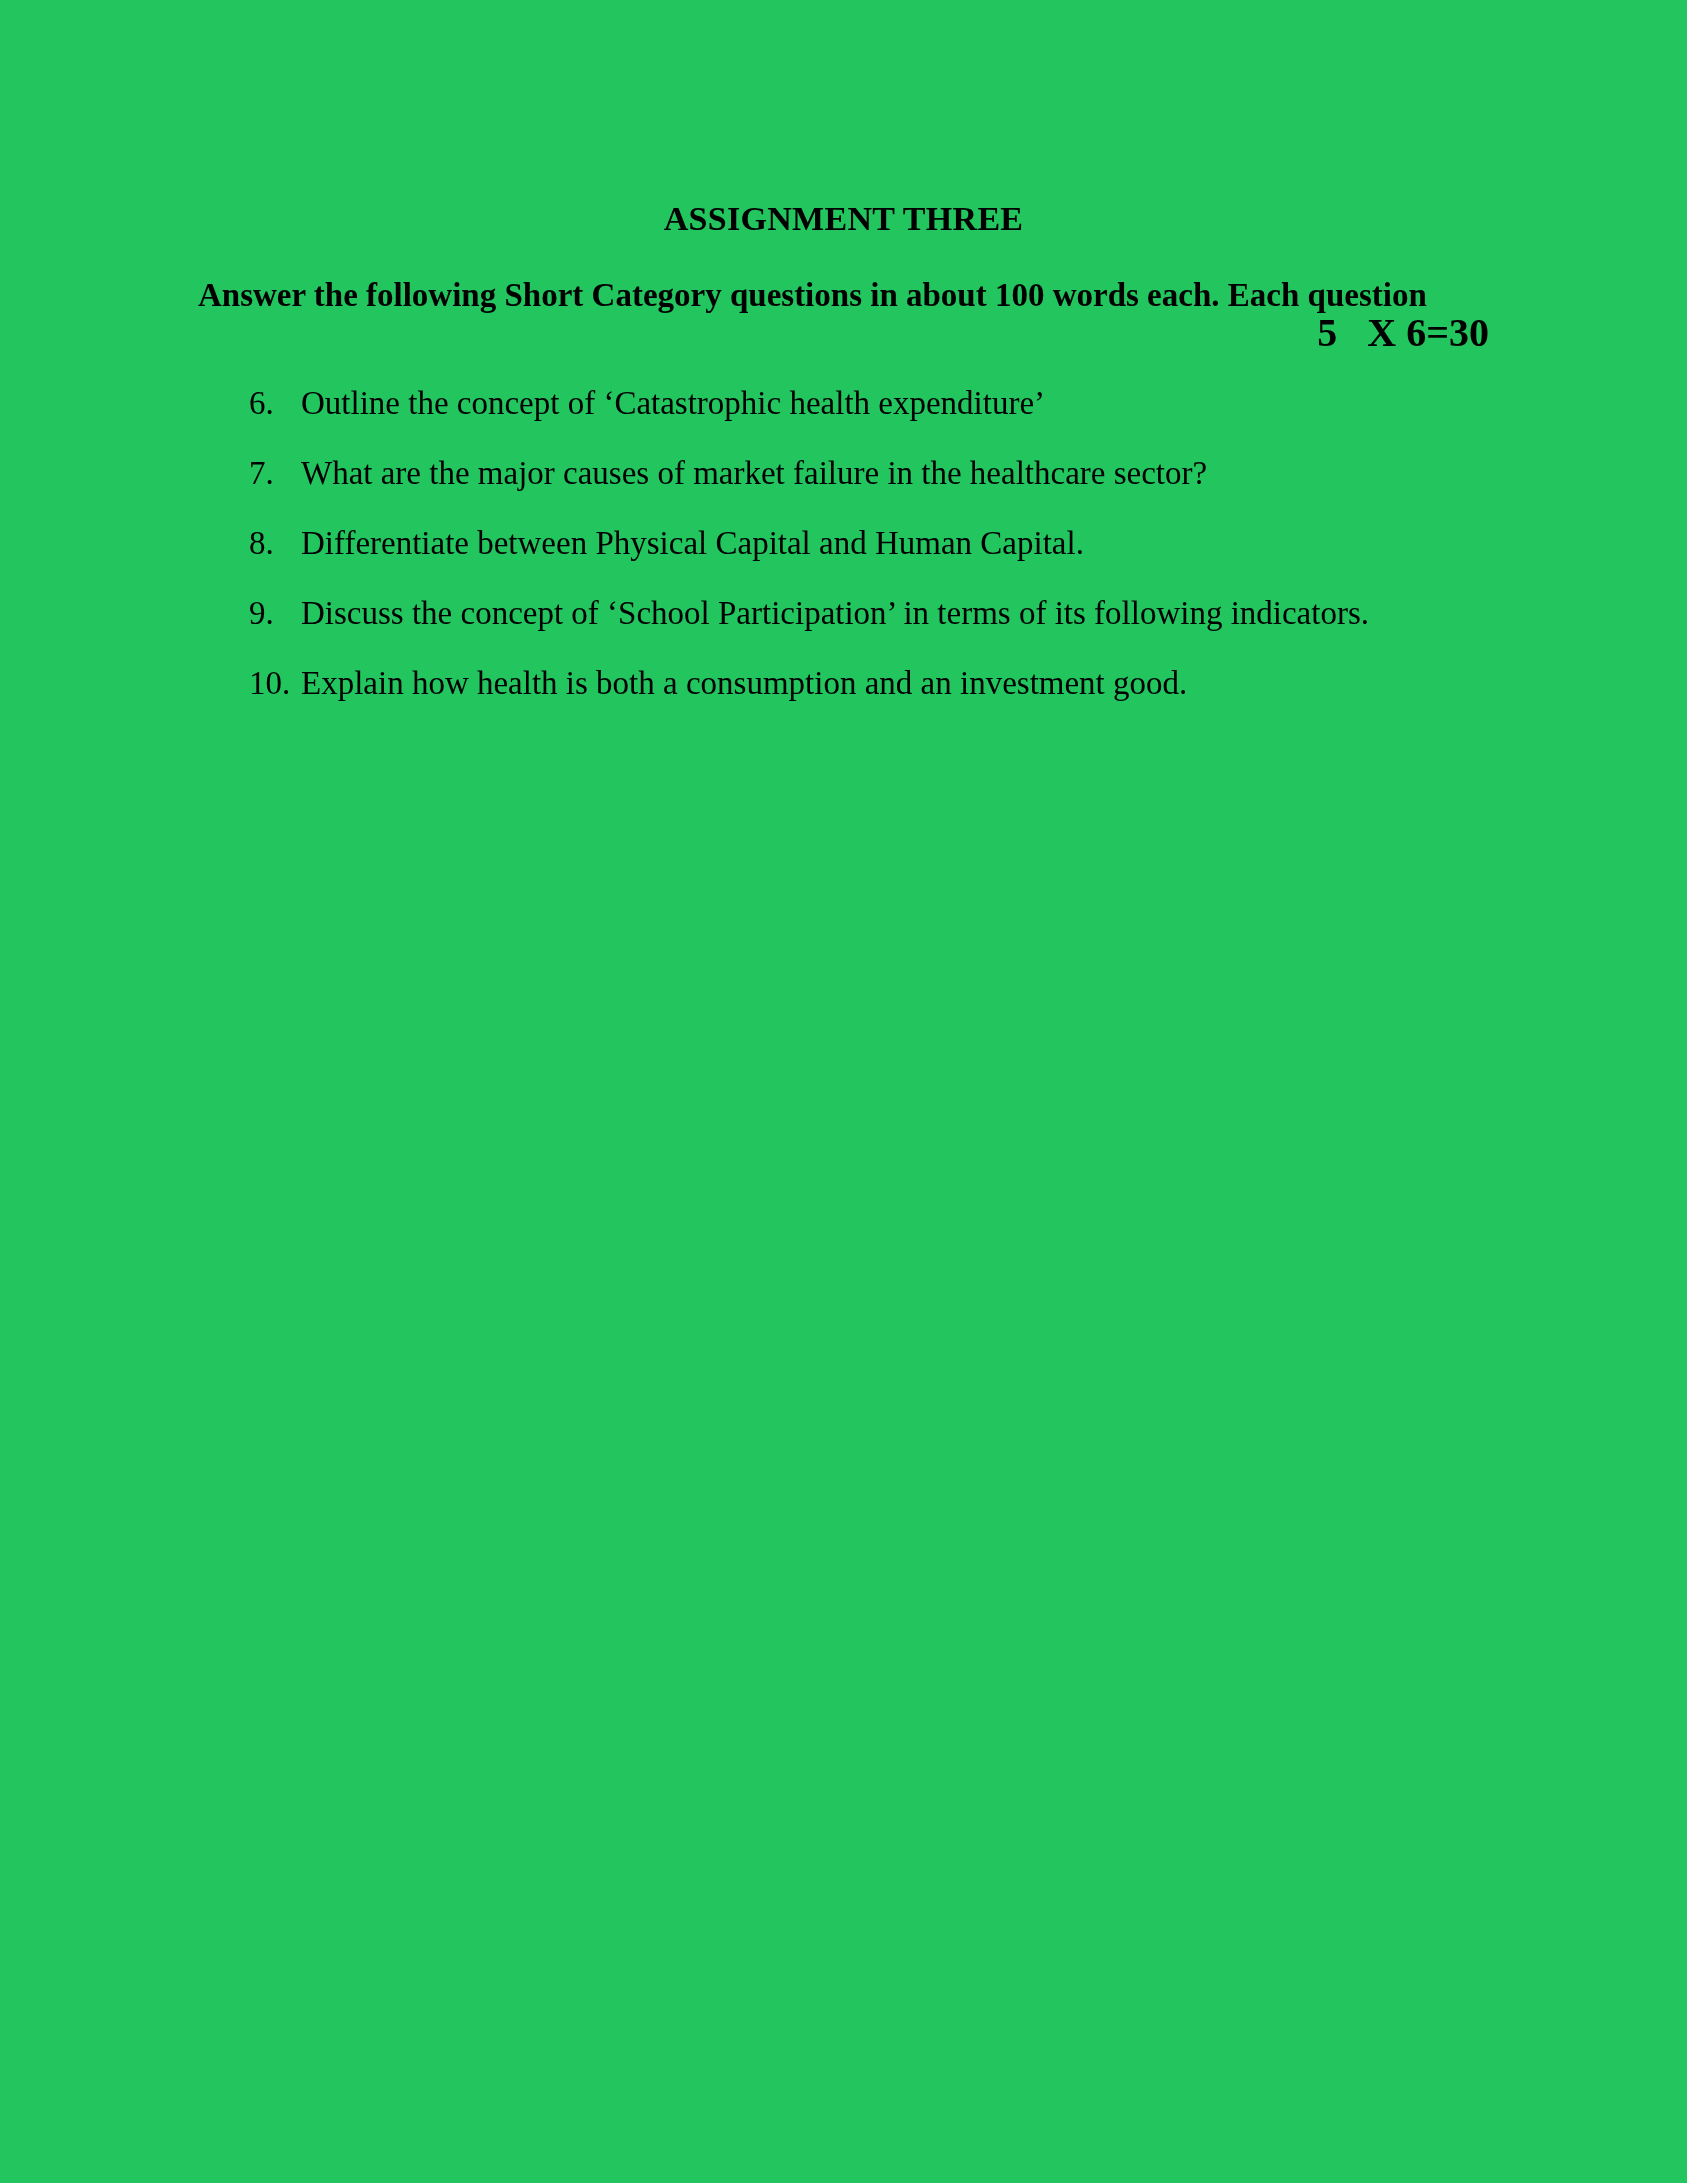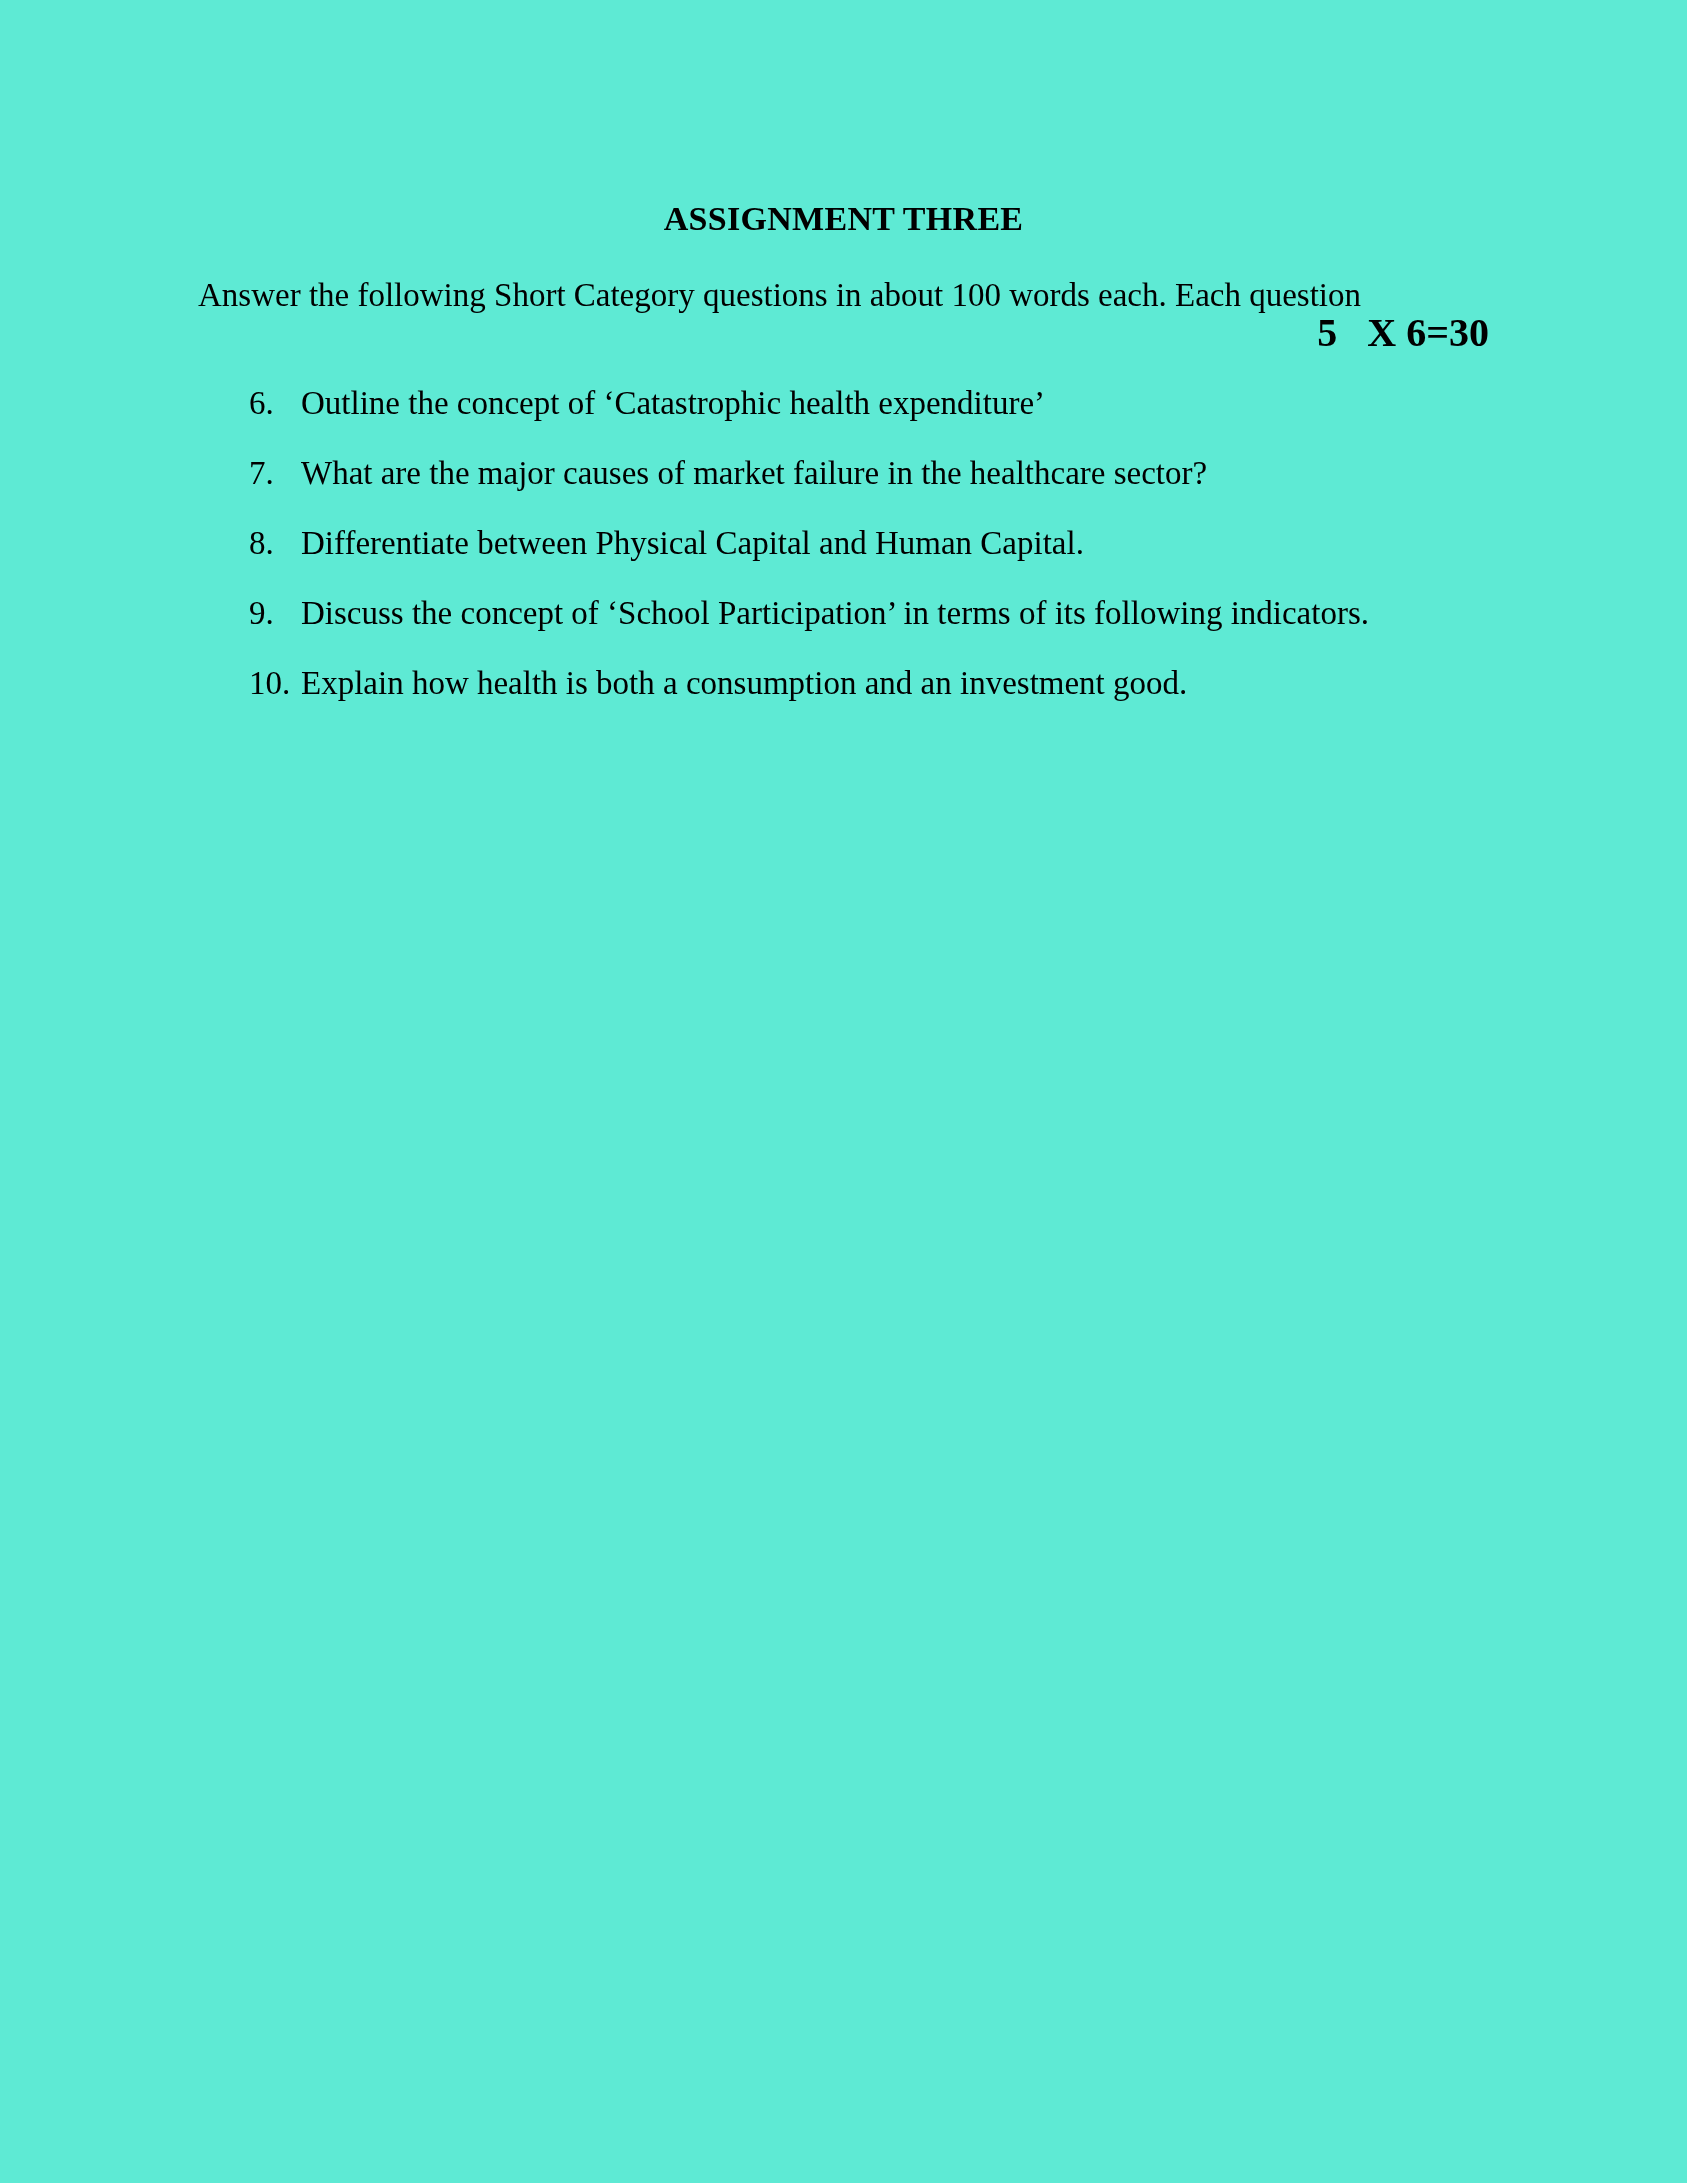--- a/index.html
+++ b/index.html
@@ -10,38 +10,38 @@
   body {
     width: 1687px;
     height: 2183px;
   }
   .page {
     position: relative;
     width: 1687px;
     height: 2183px;
     box-sizing: border-box;
     padding: 200px 198px 0 198px;
-    background: #5eead4;
+    background: #22c55e;
     color: #000000;
     font-family: "Liberation Serif", "DejaVu Serif", serif;
     overflow: hidden;
   }
   .doc-title {
     margin: 0 0 38px 0;
     font-size: 34px;
     line-height: 38px;
     font-weight: 700;
     text-align: center;
     letter-spacing: 0.3px;
   }
   .instruction {
     margin: 0;
     font-size: 33px;
     line-height: 38px;
-    font-weight: 400;
+    font-weight: 700;
   }
   .instruction-line {
     display: block;
     white-space: nowrap;
   }
   .marks-line {
     margin: 0 0 32px 0;
     font-size: 40px;
     line-height: 38px;
     font-weight: 700;

